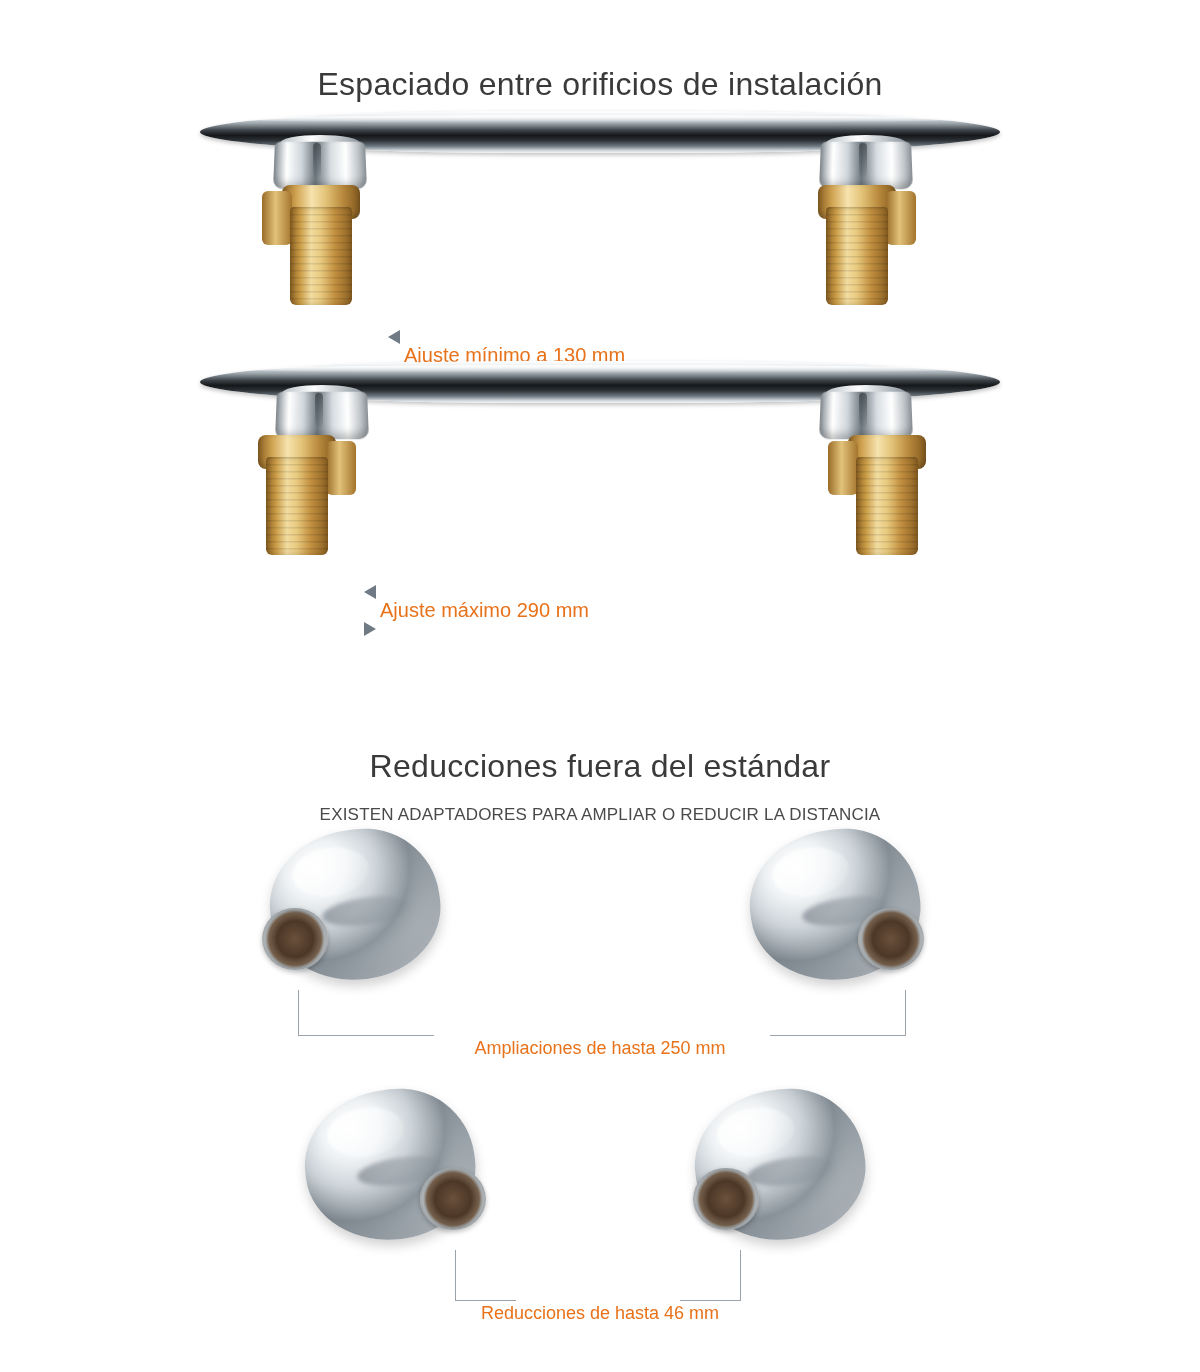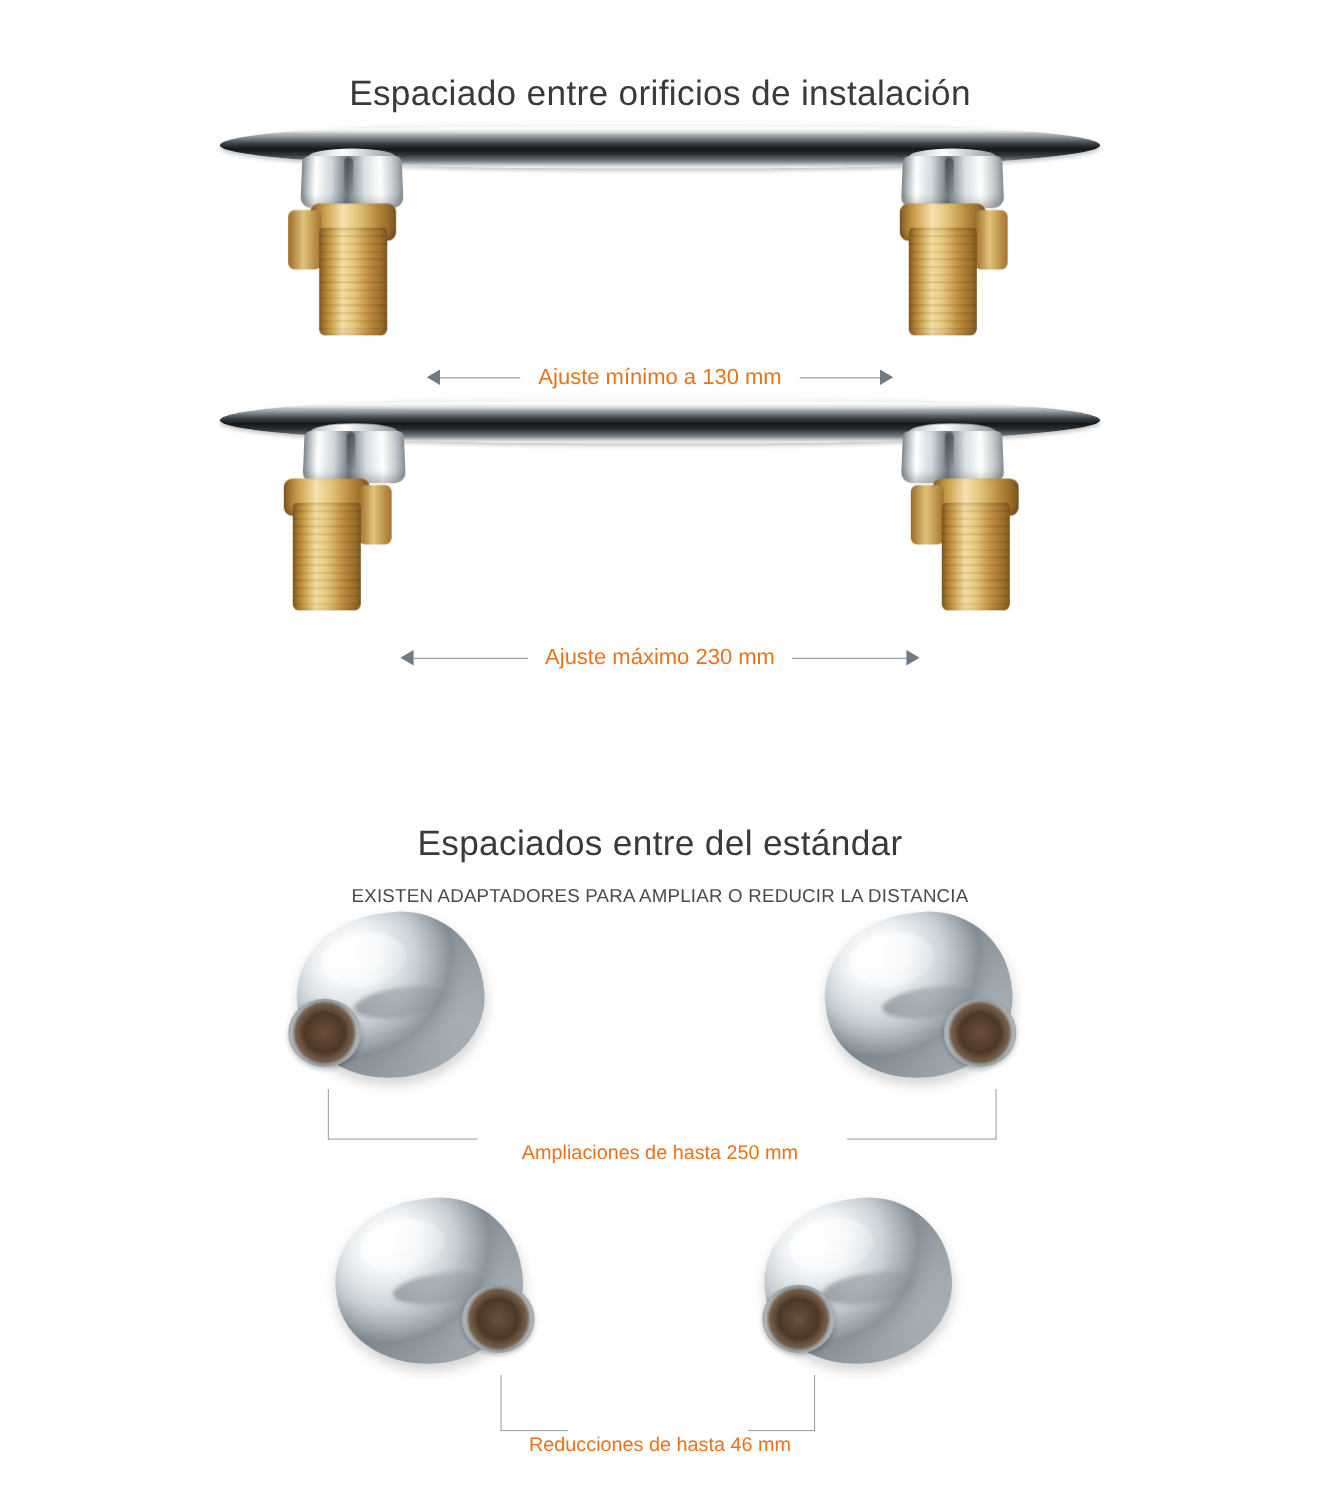--- a/index.html
+++ b/index.html
@@ -164,21 +164,21 @@
   }
   .brass .side.left { left: -20px; }
   .brass .side.right { right: -20px; }
 
   
   .dim {
     position: absolute;
     left: 0; right: 0;
     height: 26px;
     display: flex;
-    align-items: center;
+    flex-direction: column;
   }
   .dim .arrow-left, .dim .arrow-right {
     width: 0; height: 0;
     border-top: 7px solid transparent;
     border-bottom: 7px solid transparent;
     flex: 0 0 auto;
   }
   .dim .arrow-left { border-right: 12px solid #6f7a84; }
   .dim .arrow-right { border-left: 12px solid #6f7a84; }
   .dim .line {
@@ -334,30 +334,30 @@
         <div class="brass" style="left:648px;">
           <div class="collar"></div>
           <div class="side left"></div>
           <div class="shaft"></div>
         </div>
       </div>
 
       <div class="dim" style="top:230px; left:164px; right:164px;">
         <div class="arrow-left"></div>
         <div class="line"></div>
-        <div class="dim-label">Ajuste máximo 230 mm</div>
+        <div class="dim-label">Ajuste máximo 290 mm</div>
         <div class="line"></div>
         <div class="arrow-right"></div>
       </div>
     </div>
   </div>
 
   <div class="block" style="position:absolute; left:0; top:720px; width:1200px;">
 
-    <div class="section-title" style="margin-top:28px;">Espaciados entre del estándar</div>
+    <div class="section-title" style="margin-top:28px;">Reducciones fuera del estándar</div>
 
     <div class="section-sub" style="margin-top:20px;">EXISTEN ADAPTADORES PARA AMPLIAR O REDUCIR LA DISTANCIA</div>
 
     <div style="position:absolute; left:0; top:110px; width:1200px; height:230px;">
 
       <div class="outlet" style="left:250px; top:0;">
         <div class="dome"></div>
         <div class="port" style="left:12px; top:78px;"></div>
       </div>
 

